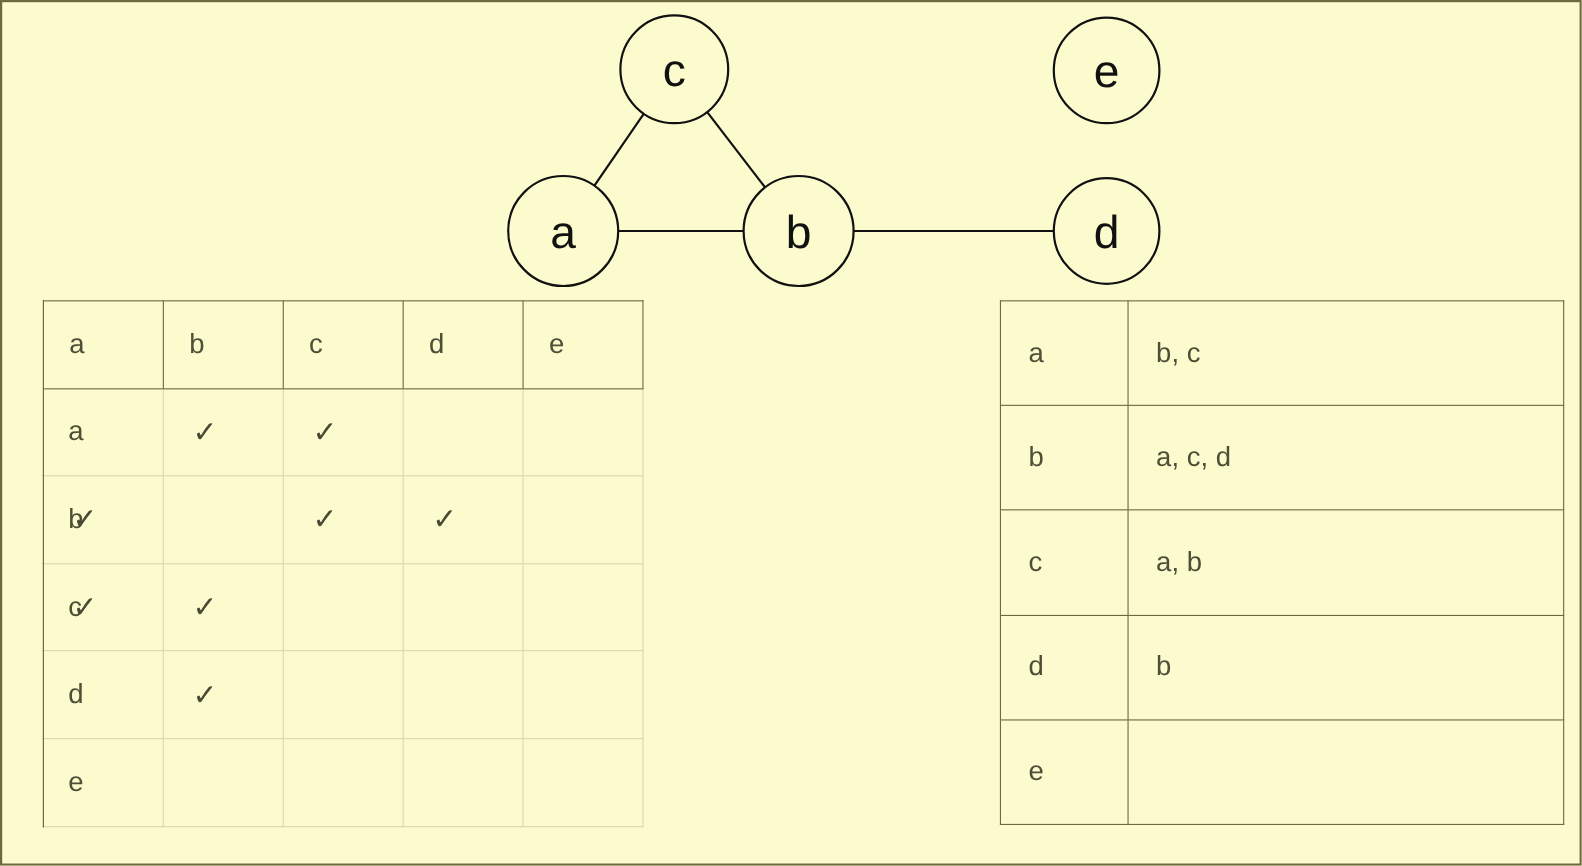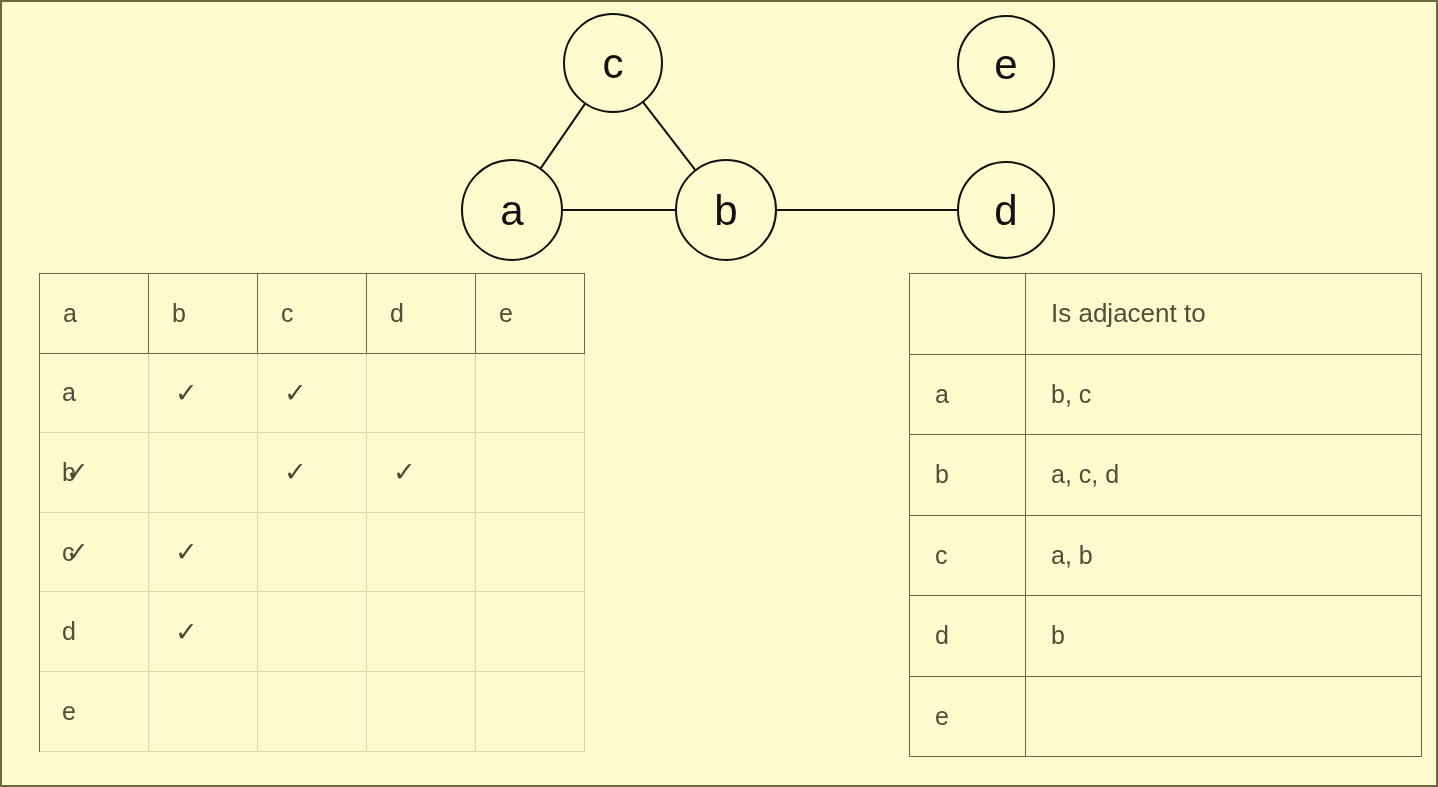--- a/index.html
+++ b/index.html
@@ -185,24 +185,20 @@
           <td class="mark colw-cell"></td>
           <td class="mark colw-cell"></td>
           <td class="mark colw-cell"></td>
         </tr>
       </tbody>
   </table>
 
   <table id="adjacency-table" class="grid-table">
     <tbody id="adjacency-body">
         <tr>
-          <td class="labelcol"></td>
-          <td class="headcell">Is adjacent to</td>
-        </tr>
-        <tr>
           <td class="labelcol">a</td>
           <td>b, c</td>
         </tr>
         <tr>
           <td class="labelcol">b</td>
           <td>a, c, d</td>
         </tr>
         <tr>
           <td class="labelcol">c</td>
           <td>a, b</td>

